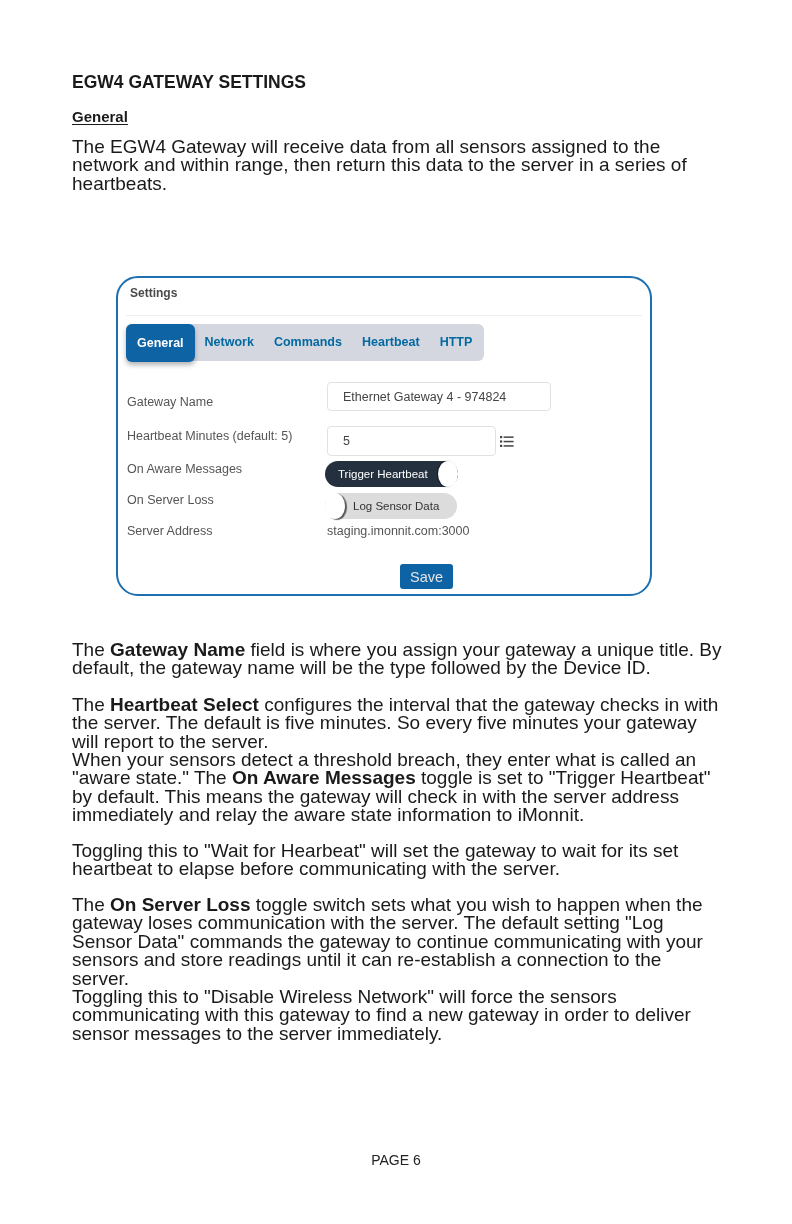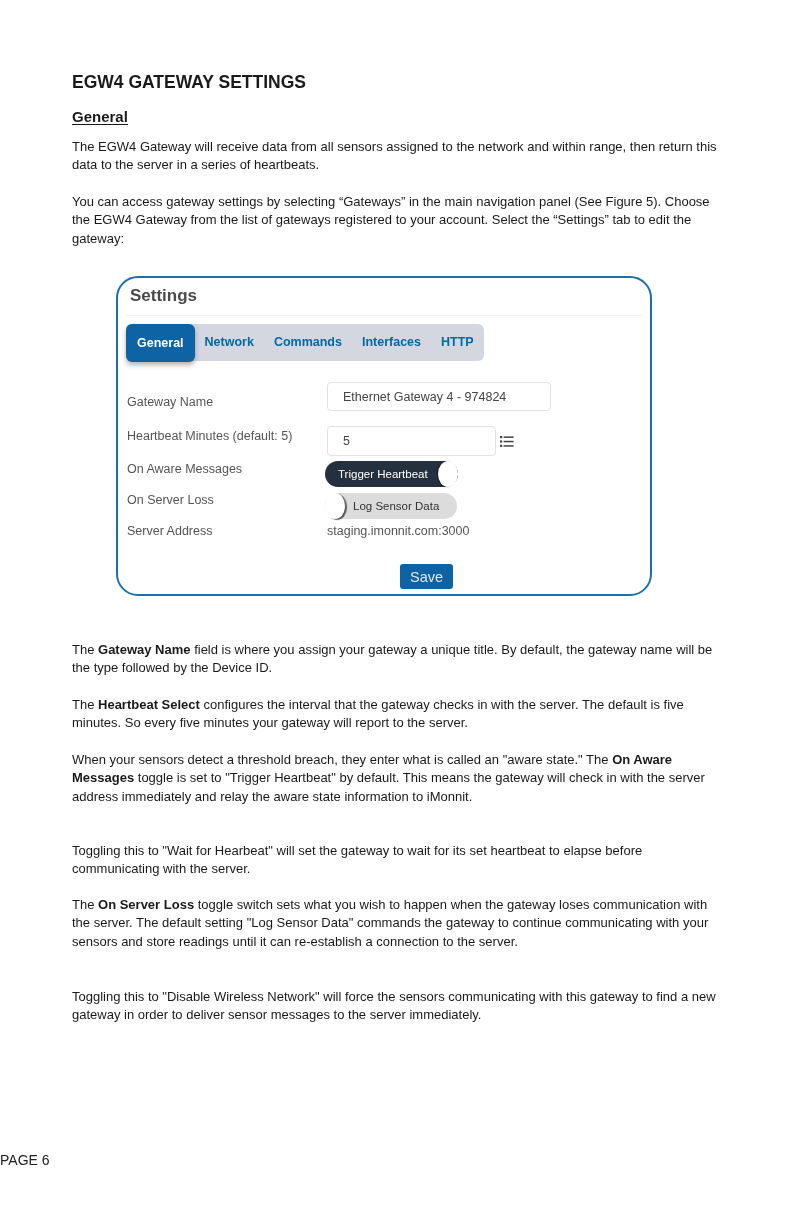--- a/index.html
+++ b/index.html
@@ -12,32 +12,32 @@
       position: absolute; left: 72px; top: 72px;
       font-size: 17.5px; font-weight: bold; color: #1a1a1a;
     }
     .h2 {
       position: absolute; left: 72px; top: 108px;
       font-size: 15px; font-weight: bold; text-decoration: underline;
       text-underline-offset: 2px;
     }
     .para {
       position: absolute; left: 72px; width: 650px;
-      font-size: 13px; line-height: 18.4px; color: #1a1a1a;
+      font-size: 19px; line-height: 18.4px; color: #1a1a1a;
     }
     .para b { font-weight: bold; }
 
     
     .figure {
       position: absolute; left: 116px; top: 276px; width: 536px; height: 320px;
       border: 2px solid #1d6fb0; border-radius: 22px; background: #fff;
     }
     .fig-title {
       position: absolute; left: 12px; top: 8px;
-      font-size: 17px; font-weight: bold; color: #4a4a4a;
+      font-size: 12px; font-weight: bold; color: #4a4a4a;
     }
     .fig-divider {
       position: absolute; left: 8px; right: 8px; top: 37px; height: 1px; background: #eeeeee;
     }
     .tabs {
       position: absolute; left: 8px; top: 46px; width: 358px; height: 37px;
       background: #d5d7e0; border-radius: 6px; display: flex; align-items: center;
     }
     .tab {
       font-size: 12.5px; font-weight: bold; color: #0369a1; padding: 0 10px; cursor: pointer;
@@ -76,44 +76,43 @@
     .save-btn {
       position: absolute; left: 282px; top: 286px; width: 53px; height: 25px;
       background: #0e63a5; color: #e5e5e5; border-radius: 3px; font-size: 14.5px;
       display: flex; align-items: center; justify-content: center; cursor: pointer;
     }
     .caption {
       position: absolute; left: 0; width: 792px; top: 606px; text-align: center;
       font-size: 11px; color: #222;
     }
     .page-num {
-      position: absolute; left: 0; width: 792px; top: 1152px; text-align: left;
+      position: absolute; left: 0; width: 792px; top: 1152px; text-align: center;
       font-size: 14px; color: #222;
     }
   </style>
 </head>
 <body>
 
 <div class="page">
 
   <div class="h1">EGW4 GATEWAY SETTINGS</div>
   <div class="h2">General</div>
 
   <p class="para" style="top:138px;">The EGW4 Gateway will receive data from all sensors assigned to the network and within range, then return this data to the server in a series of heartbeats.</p>
-  <p class="para" style="top:193px;">You can access gateway settings by selecting “Gateways” in the main navigation panel (See Figure 5). Choose the EGW4 Gateway from the list of gateways registered to your account. Select the “Settings” tab to edit the gateway:</p>
 
   <div class="figure">
     <div class="fig-title">Settings</div>
     <div class="fig-divider"></div>
 
     <div class="tabs">
       <div class="tab active">General</div>
       <div class="tab">Network</div>
       <div class="tab">Commands</div>
-      <div class="tab">Interfaces</div>
+      <div class="tab">Heartbeat</div>
       <div class="tab">HTTP</div>
     </div>
 
     <div class="row-label" style="top:117px;">Gateway Name</div>
     <div class="input" style="left:209px; top:104px; width:224px; height:29px;">
       <span>Ethernet Gateway 4 - 974824</span>
     </div>
 
     <div class="row-label" style="top:151px;">Heartbeat Minutes (default: 5)</div>
     <div class="input" style="left:209px; top:148px; width:169px; height:30px;">

